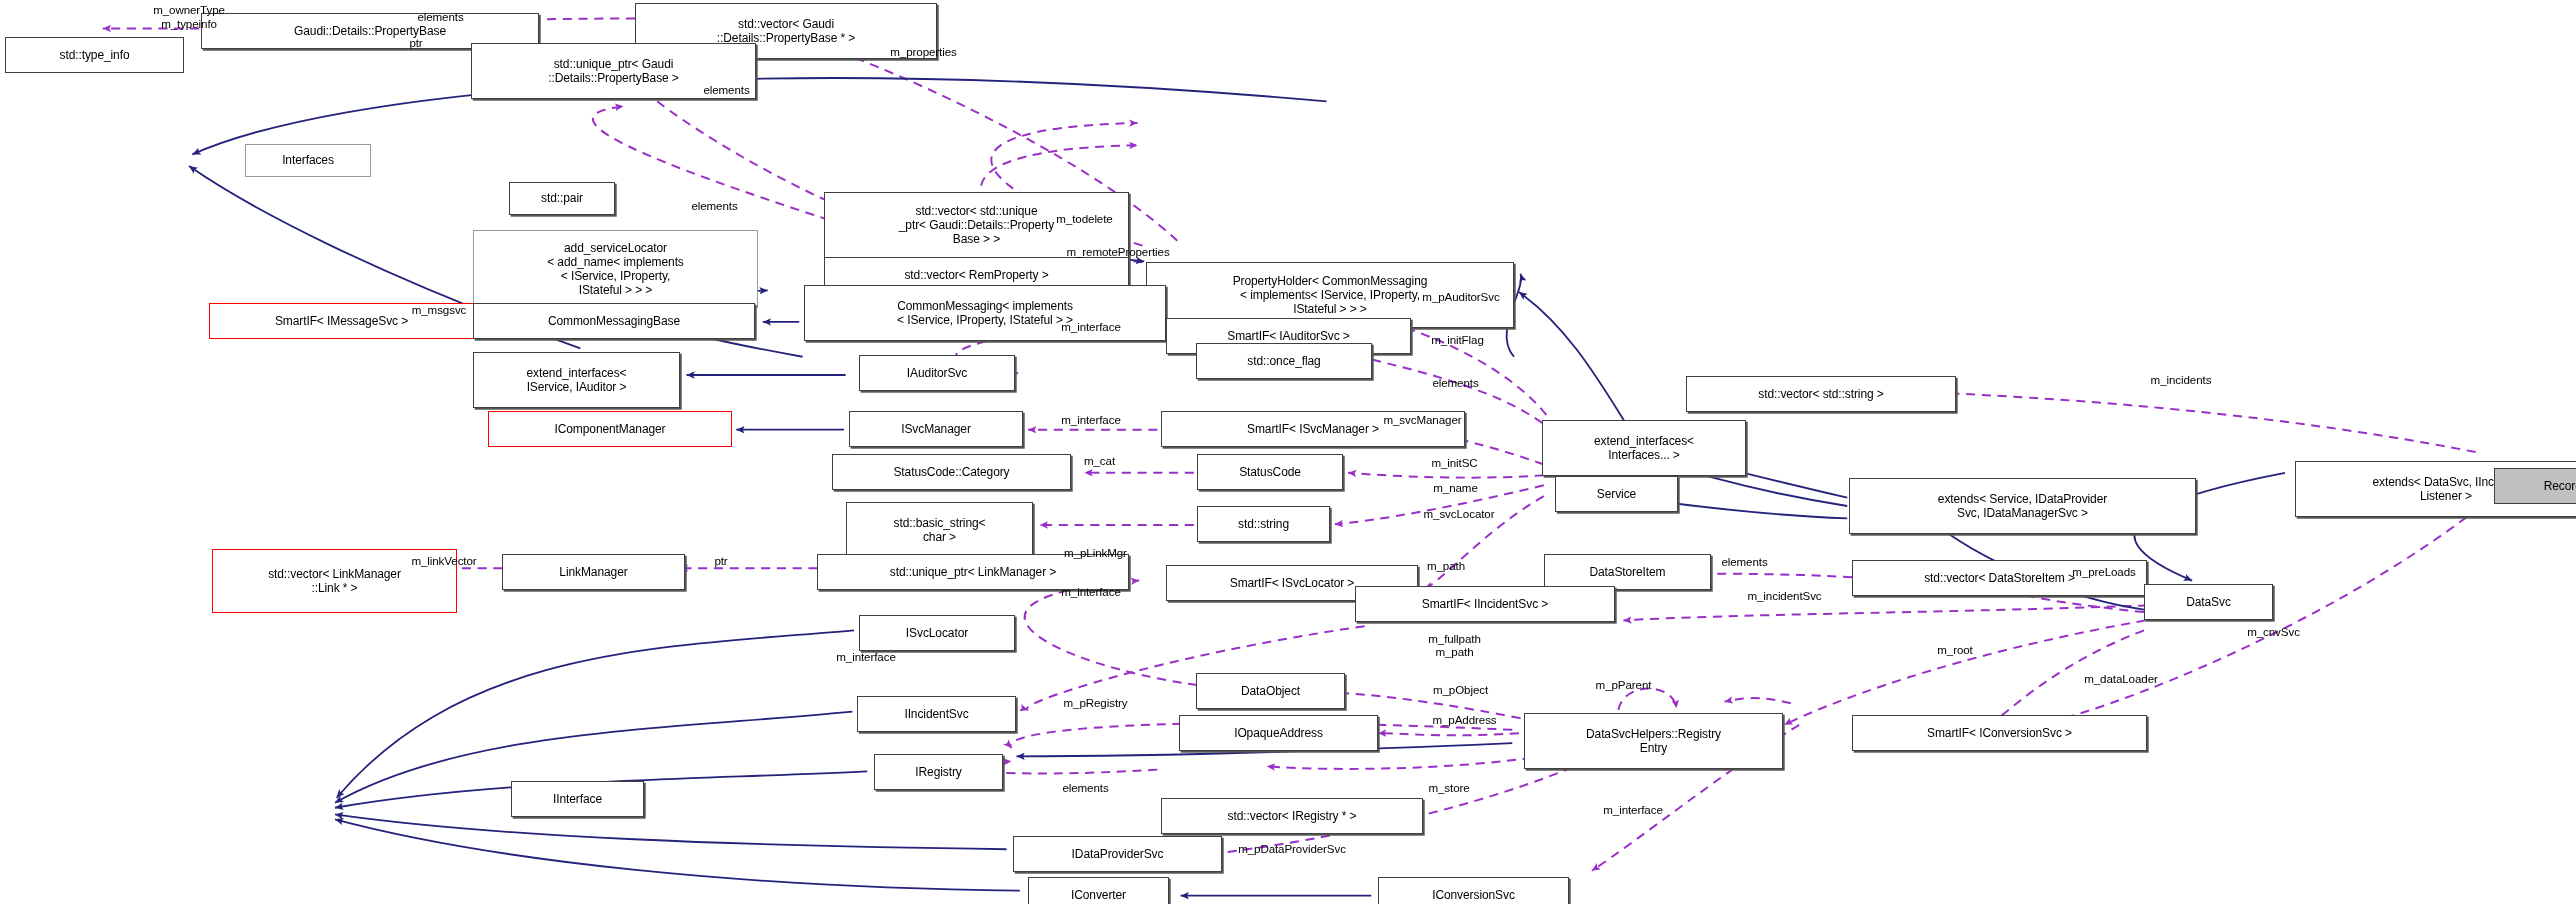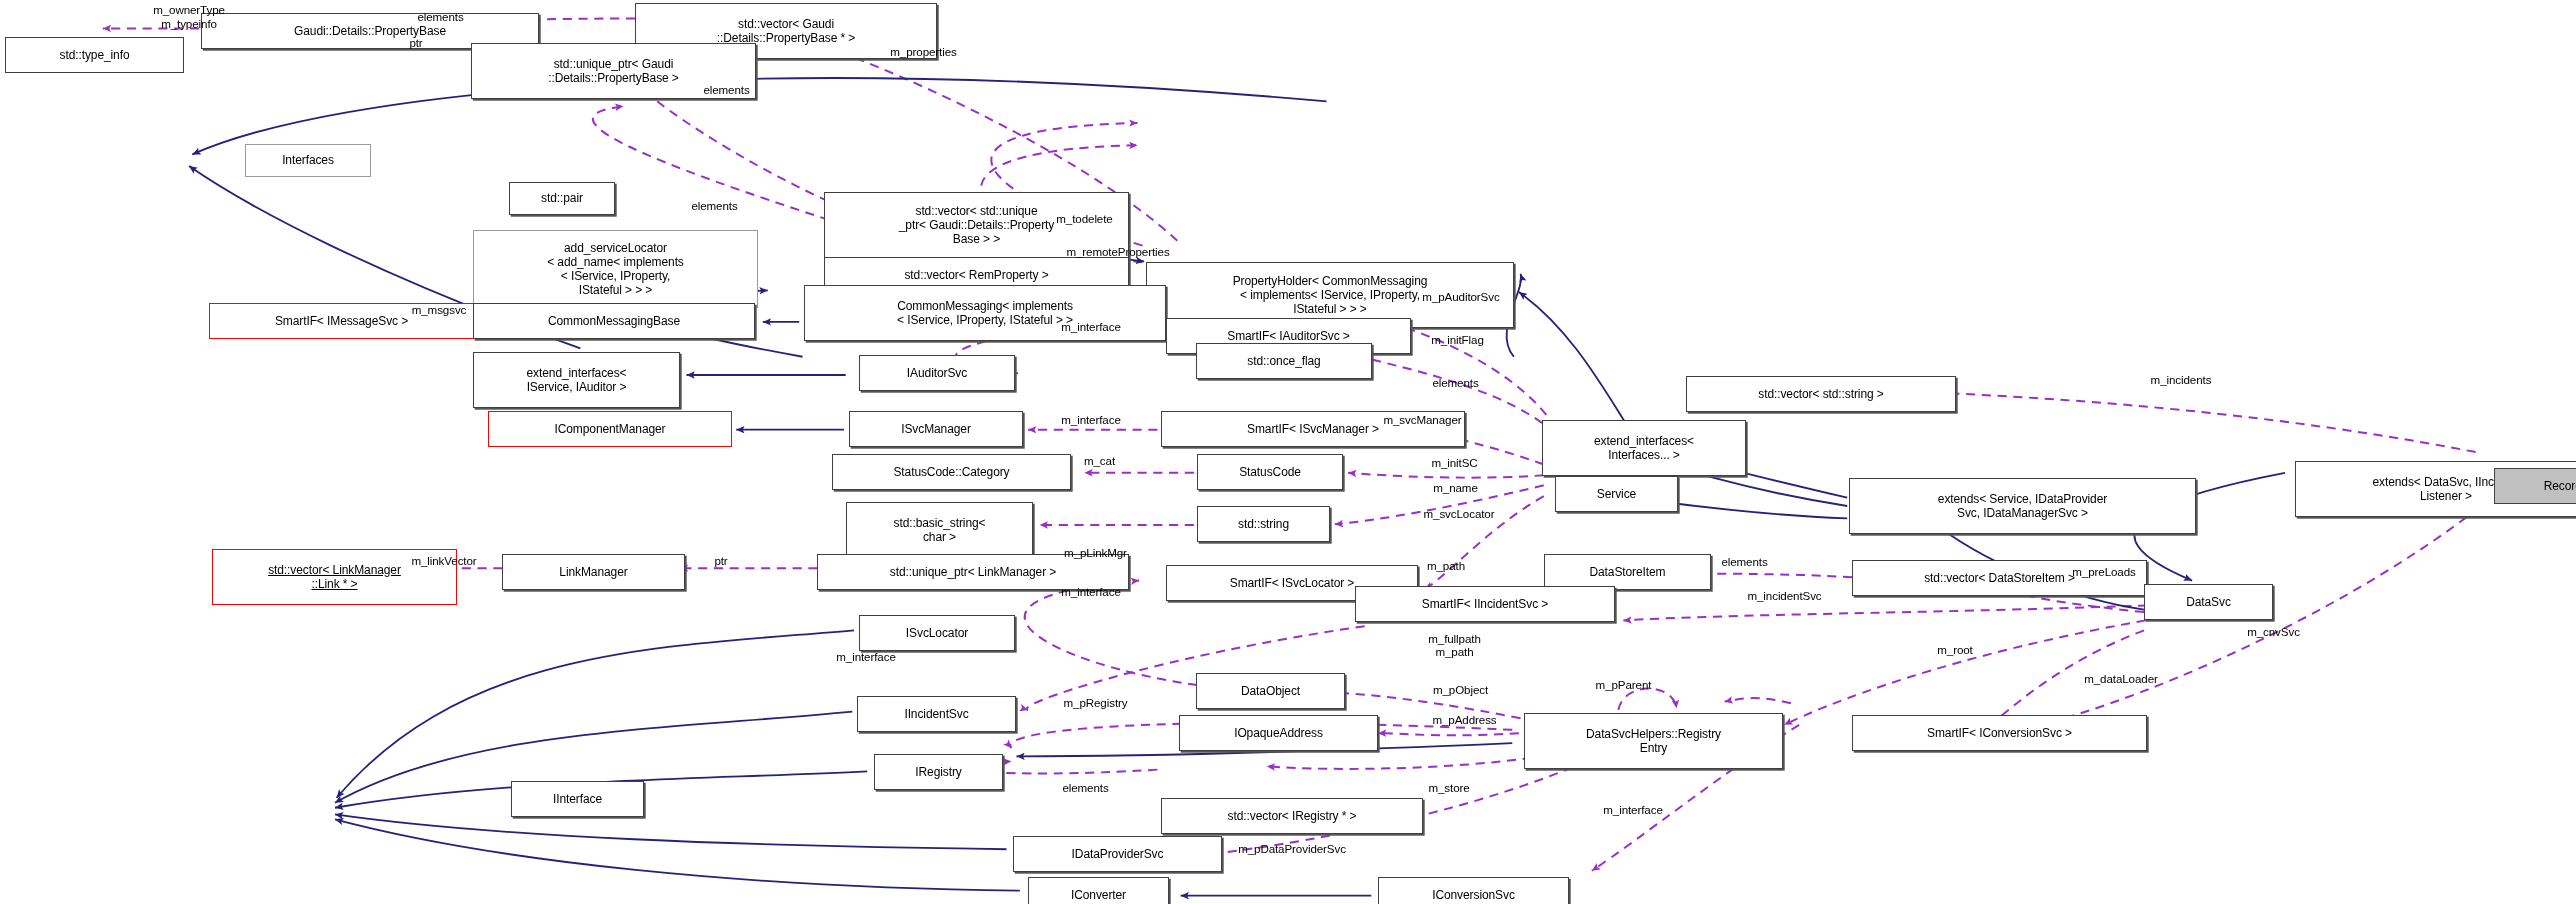--- a/index.html
+++ b/index.html
@@ -219,21 +219,21 @@
 Svc, IDataManagerSvc &gt;</div>
   <div class="node shadow" style="left: 2295px; top: 461px; width: 302px; height: 56px;">extends&lt; DataSvc, IIncident
 Listener &gt;</div>
   <div class="node cur" style="left: 2494px; top: 468px; width: 182px; height: 36px;">RecordDataSvc</div>
   <div class="node shadow" style="left: 832px; top: 454px; width: 239px; height: 36px;">StatusCode::Category</div>
   <div class="node shadow" style="left: 1197px; top: 454px; width: 146px; height: 36px;">StatusCode</div>
   <div class="node shadow" style="left: 1555px; top: 476px; width: 123px; height: 36px;">Service</div>
   <div class="node shadow" style="left: 846px; top: 502px; width: 187px; height: 56px;">std::basic_string&lt;
 char &gt;</div>
   <div class="node shadow" style="left: 1197px; top: 506px; width: 133px; height: 36px;">std::string</div>
-  <div class="node red" style="left: 212px; top: 549px; width: 245px; height: 56px; text-decoration: underline;">std::vector&lt; LinkManager
+  <div class="node red" style="left: 212px; top: 549px; width: 245px; height: 64px;">std::vector&lt; LinkManager
 ::Link * &gt;</div>
   <div class="node shadow" style="left: 502px; top: 554px; width: 183px; height: 36px;">LinkManager</div>
   <div class="node shadow" style="left: 817px; top: 554px; width: 312px; height: 36px;">std::unique_ptr&lt; LinkManager &gt;</div>
   <div class="node shadow" style="left: 1166px; top: 565px; width: 252px; height: 36px;">SmartIF&lt; ISvcLocator &gt;</div>
   <div class="node shadow" style="left: 1544px; top: 554px; width: 167px; height: 36px;">DataStoreItem</div>
   <div class="node shadow" style="left: 1852px; top: 560px; width: 295px; height: 36px;">std::vector&lt; DataStoreItem &gt;</div>
   <div class="node shadow" style="left: 2144px; top: 584px; width: 129px; height: 36px;">DataSvc</div>
   <div class="node shadow" style="left: 1355px; top: 586px; width: 260px; height: 36px;">SmartIF&lt; IIncidentSvc &gt;</div>
   <div class="node shadow" style="left: 859px; top: 615px; width: 156px; height: 36px;">ISvcLocator</div>
   <div class="node shadow" style="left: 1196px; top: 673px; width: 149px; height: 36px;">DataObject</div>

